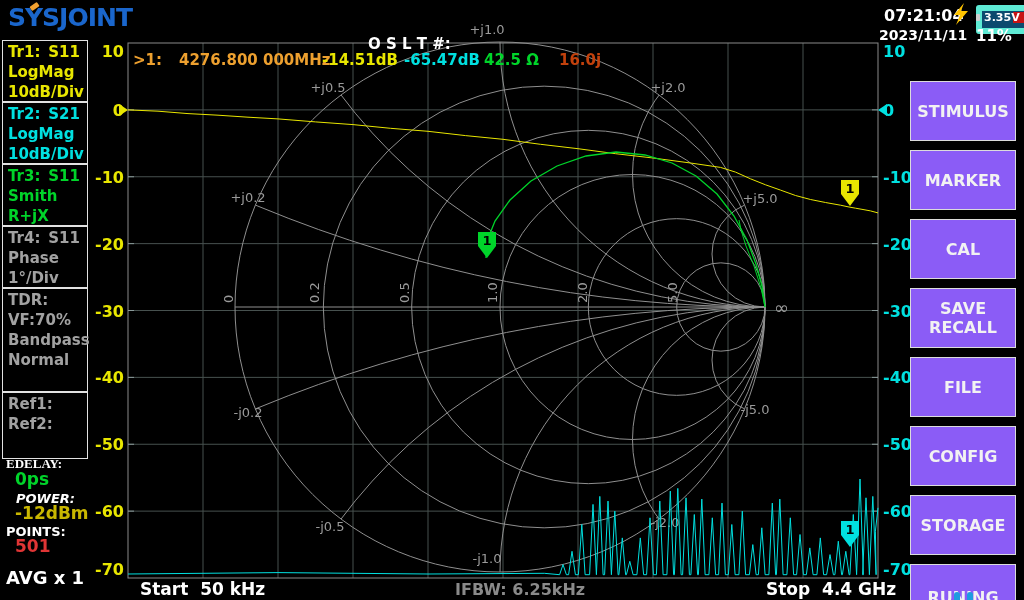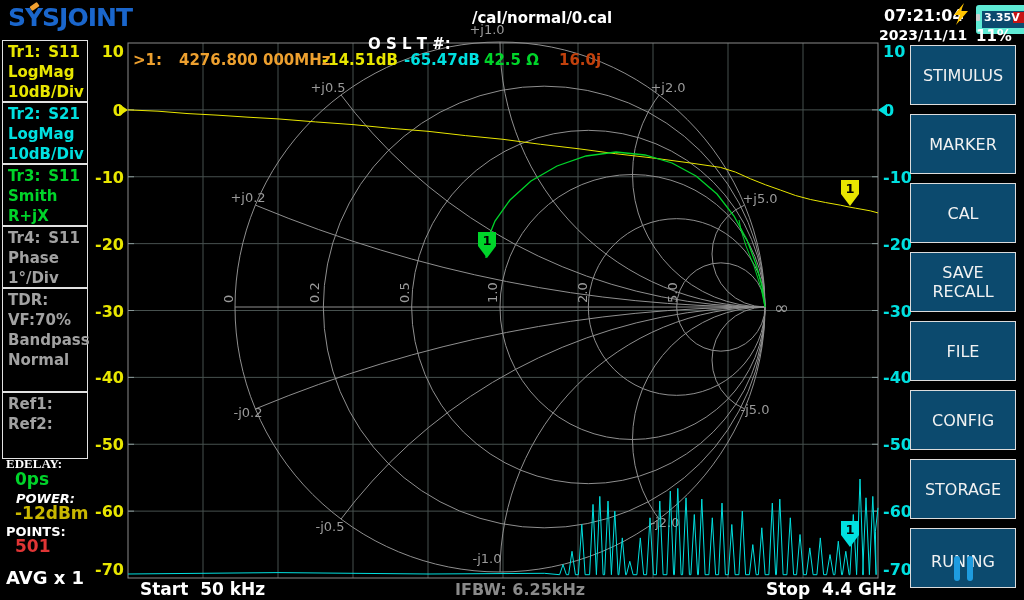--- a/index.html
+++ b/index.html
@@ -19,23 +19,23 @@
   .battery .charge{position:absolute;right:1px;top:1px;width:12px;height:11px;background:#c81414;}
   .battery .volts{position:absolute;left:2px;top:0px;font-size:11px;font-weight:bold;color:#fff;white-space:nowrap;}
   
   .tbox{position:absolute;left:2px;width:86px;box-sizing:border-box;border:1px solid #e2e2e2;
         background:#000;padding:1px 0 0 5px;font-size:15px;font-weight:bold;line-height:20px;}
   .trow{display:flex;justify-content:space-between;padding-right:7px;}
   .slabel{font-size:13px;font-weight:bold;color:#fff;}
   .sval{font-size:17px;font-weight:bold;}
   .avg{font-size:18px;font-weight:bold;color:#fff;}
   
-  .mbtn{position:absolute;left:910px;width:106px;height:60px;box-sizing:border-box;background:#0c4a6e;
+  .mbtn{position:absolute;left:910px;width:106px;height:60px;box-sizing:border-box;background:#8b5cf6;
         border:1px solid #dcdcdc;color:#f2f2f2;font-family:"DejaVu Sans",sans-serif;
-        font-size:16px;font-weight:normal;line-height:19px;text-align:center;padding:0 4px;}
+        font-size:16px;font-weight:bold;line-height:19px;text-align:center;padding:0 4px;margin-top:36px;}
   .mbtn .pausebars{position:absolute;left:0;right:0;bottom:6px;display:flex;justify-content:center;gap:7px;}
   .mbtn .bar{width:6px;height:25px;border-radius:3px;}
   #btn-running{padding-top:6px;line-height:17px;}
   
   .mk{position:absolute;top:51px;font-size:15px;font-weight:bold;white-space:nowrap;}
   
   .foot{font-size:17px;font-weight:bold;white-space:nowrap;}
   .ifbw{font-size:16px;font-weight:bold;}
   svg{position:absolute;left:0;top:0;}
 </style>
@@ -161,21 +161,20 @@
       </g>
       <g>
         <polygon points="478,232 496,232 496,246 487,258 478,246" fill="#00d42a"></polygon>
         <text x="487" y="245" text-anchor="middle" fill="#000" font-size="13" font-weight="bold" font-family="DejaVu Sans, sans-serif">1</text>
       </g>
     </svg>
 
   <div class="abs logo" style="left: 8px; top: 3px; color: rgb(26, 102, 204);">SYSJOINT</div>
   <div class="logo-accent" style="left: 30px; top: 4px; background: rgb(240, 160, 48);"></div>
   <div class="abs oslt" style="left:368px;top:9px;margin-top:26px;">O S L T #:</div>
-  <div class="abs calfile" style="left:472px;top:9px;">/cal/normal/0.cal</div>
   <div class="abs clock" style="left:884px;top:6px;">07:21:04</div>
   <svg class="abs" style="left:951px;top:2px;" width="20" height="24">
     <polygon id="bolt-poly" points="13,1 3,13 9,13 5,23 17,9 10,9" fill="#ffc400"></polygon>
   </svg>
   <div class="battery" style="left:976px;top:5px;">
     <div class="nub"></div>
     <div class="charge"></div>
     <div class="volts">3.35V</div>
   </div>
   <div class="abs date" style="left:879px;top:27px;">2023/11/11</div>

